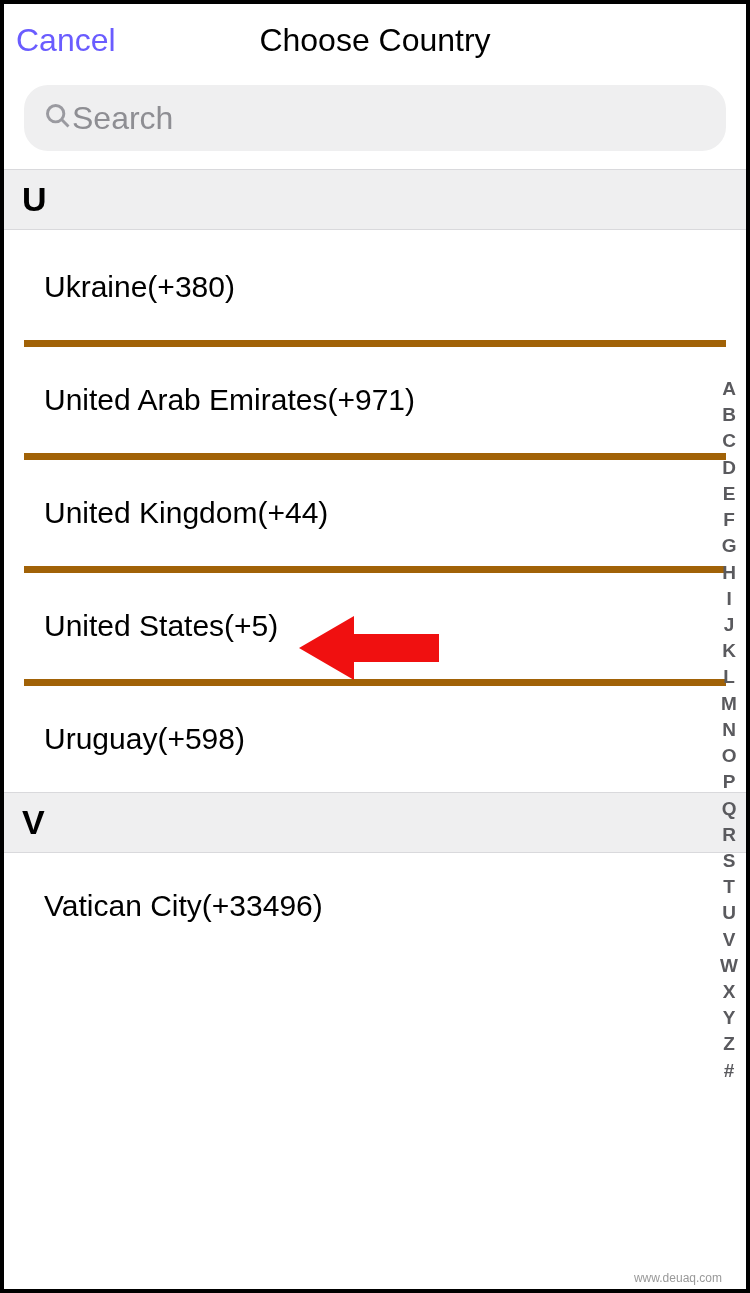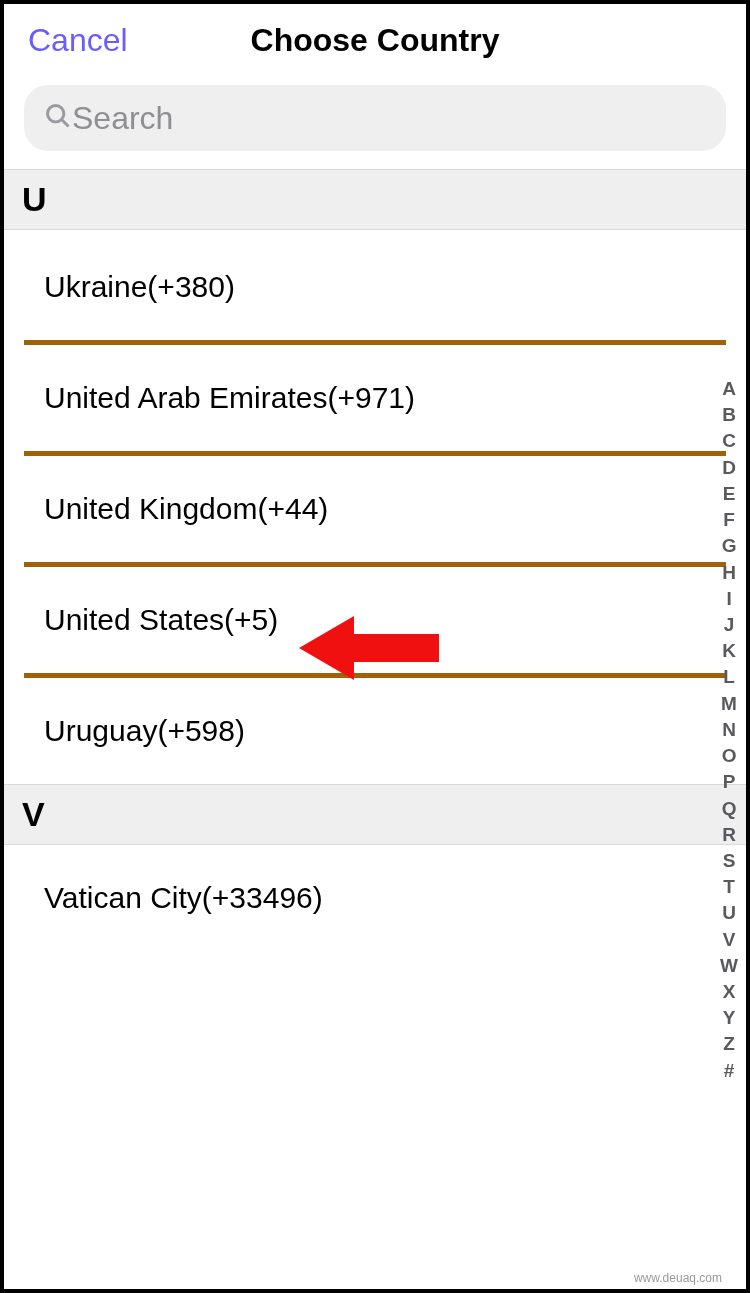--- a/index.html
+++ b/index.html
@@ -8,38 +8,38 @@
       height: 1293px;
       font-family: -apple-system, "Helvetica Neue", Helvetica, Arial, sans-serif;
       background: #fff;
       border: 4px solid #000;
       position: relative;
       overflow: hidden;
     }
     .header {
       display: flex;
       align-items: center;
-      padding: 18px 20px 12px 24px;
+      padding: 18px 20px 12px 12px;
       position: relative;
     }
     .cancel {
       color: #6a5cff;
       font-size: 32px;
       font-weight: 400;
       background: none;
       border: none;
       text-align: left;
       cursor: pointer;
     }
     .title {
       position: absolute;
       left: 50%;
       transform: translateX(-50%);
       font-size: 32px;
-      font-weight: 700;
+      font-weight: 400;
       color: #000;
       white-space: nowrap;
     }
     .search-wrap {
       padding: 14px 20px 18px 20px;
     }
     .search-bar {
       display: flex;
       align-items: center;
       width: 100%;
@@ -77,21 +77,21 @@
       border-bottom: 1px solid #d9d9dc;
     }
     .list {
       padding: 0;
     }
     .item {
       font-size: 30px;
       color: #000;
       padding: 36px 20px;
       margin: 0 20px;
-      border-bottom: 5px solid #a16207;
+      border-bottom: 7px solid #a16207;
       cursor: pointer;
     }
     .item.first { margin-top: 4px; }
     .item:last-child { border-bottom: none; }
     .alpha-index {
       position: absolute;
       right: 8px;
       top: 372px;
       display: flex;
       flex-direction: column;

